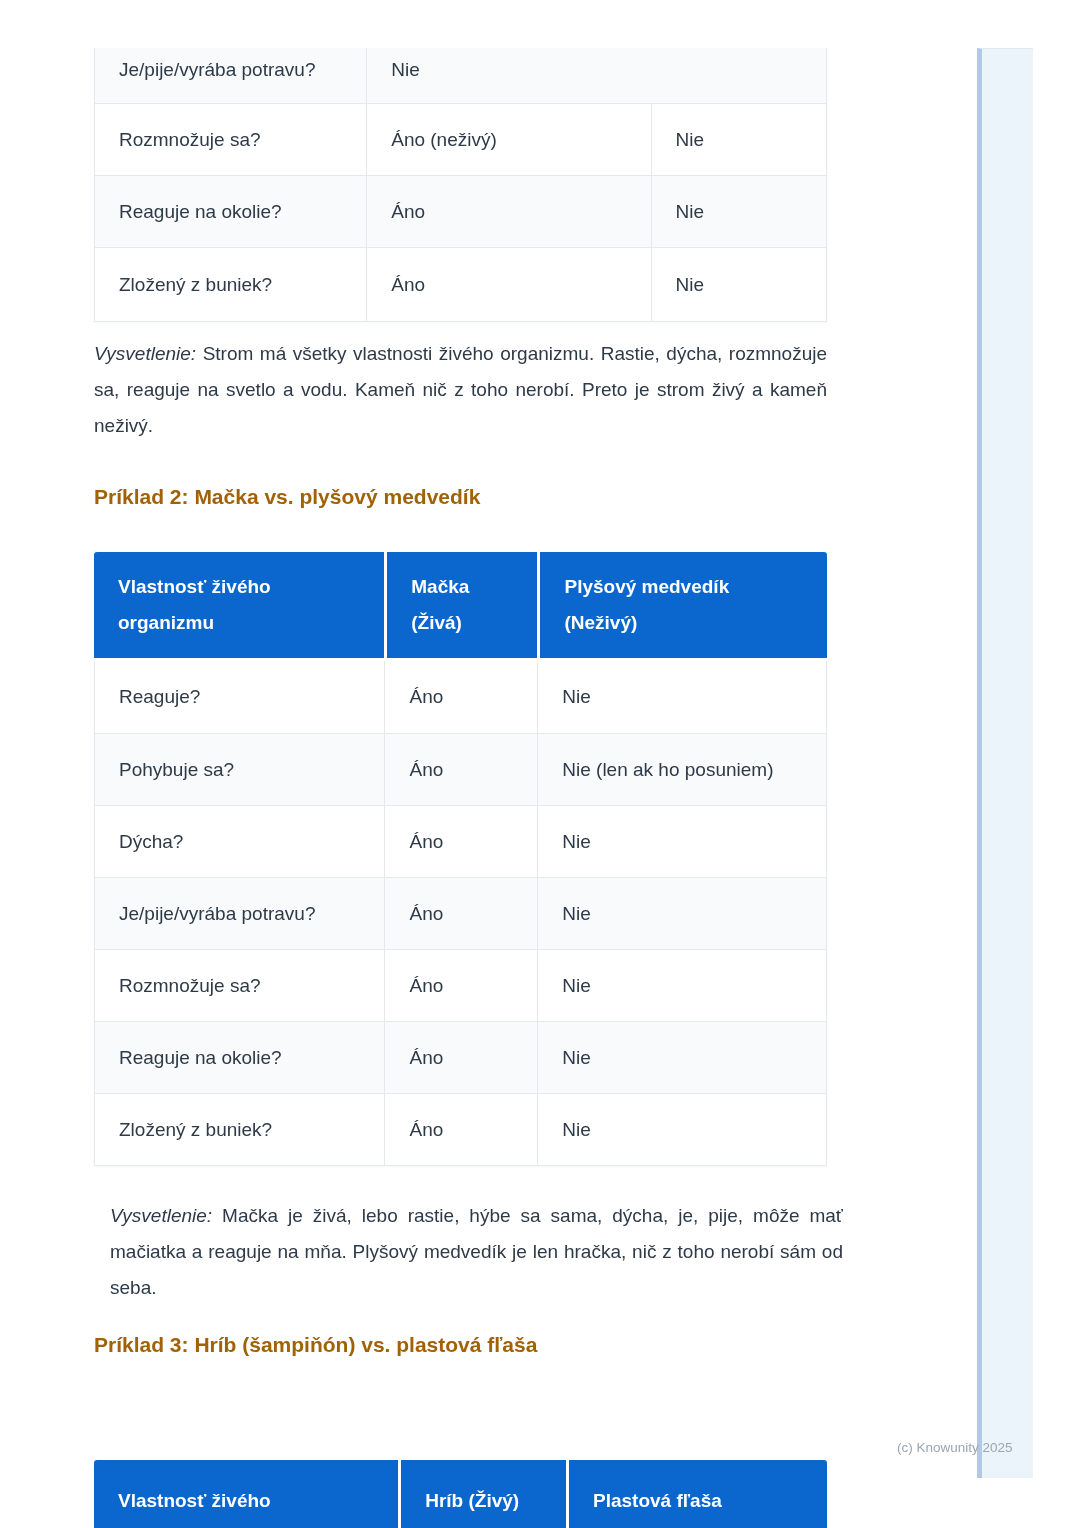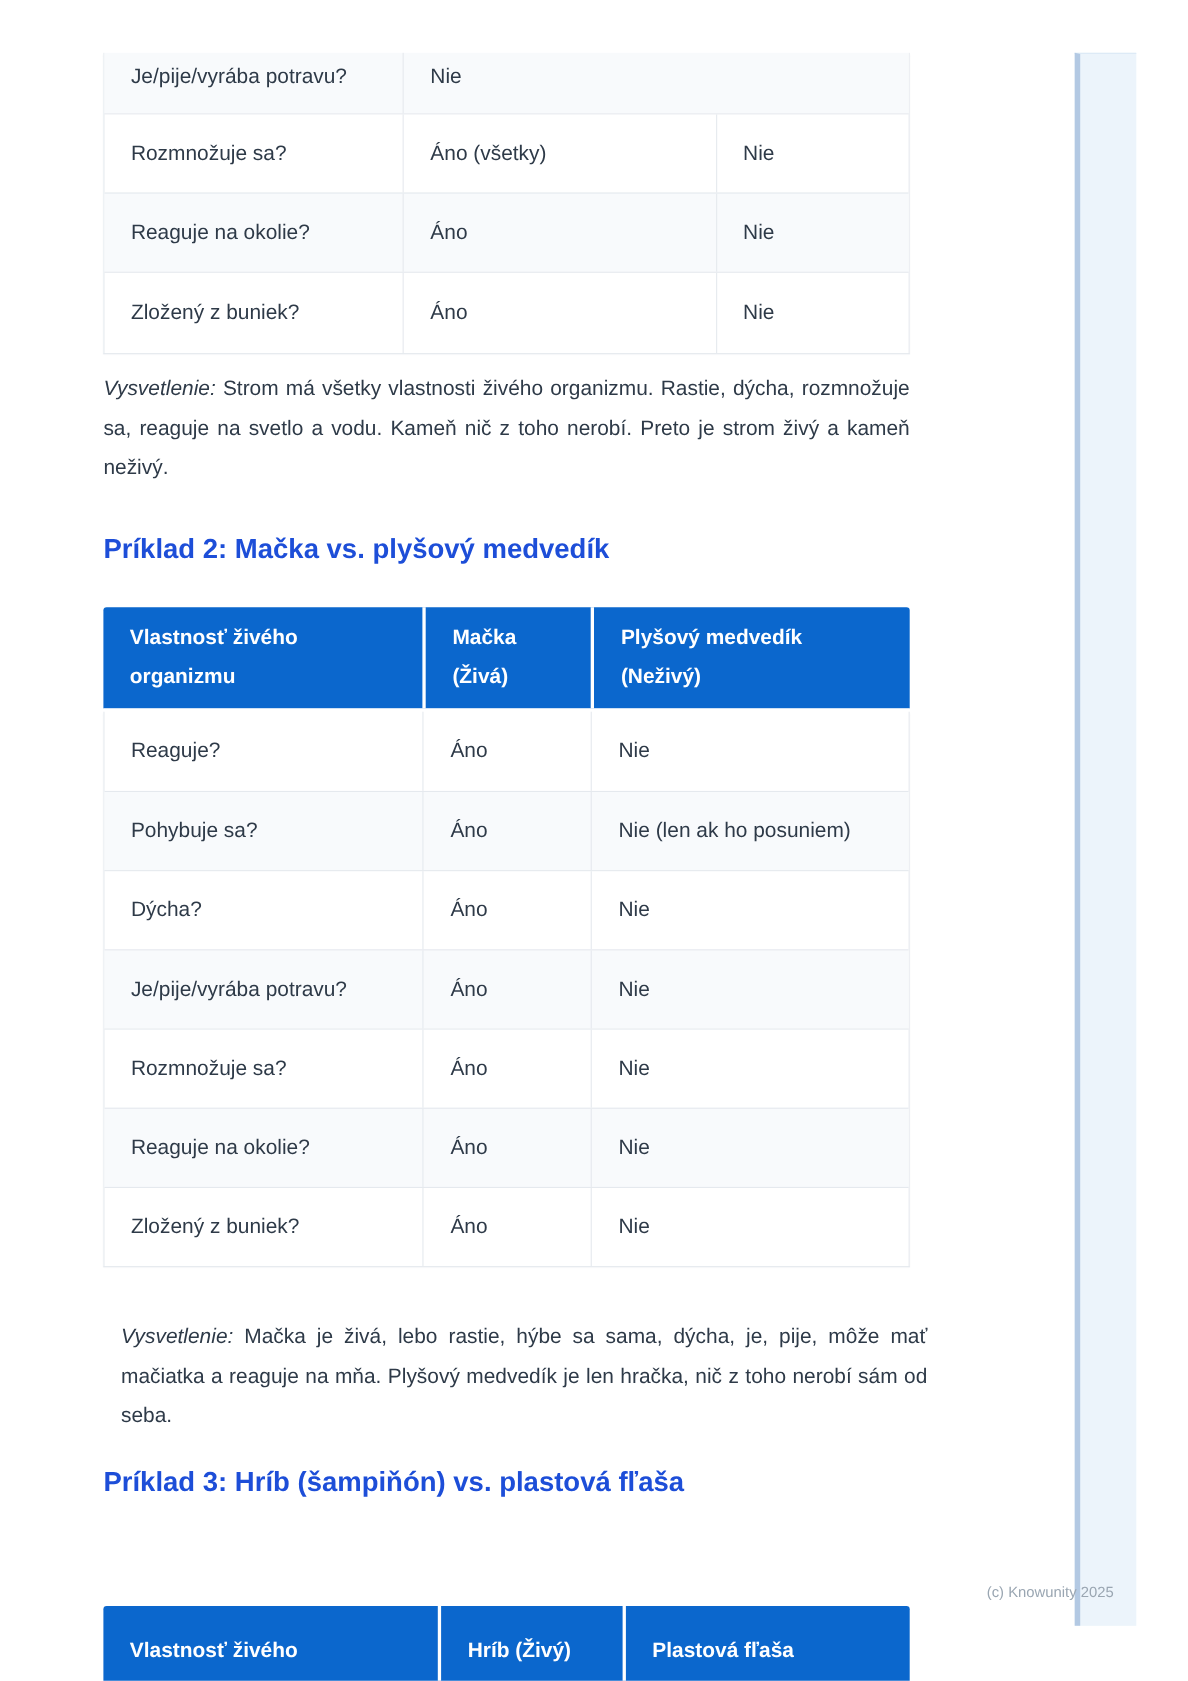--- a/index.html
+++ b/index.html
@@ -77,56 +77,56 @@
   .thead {
     display: flex;
     background: #0b67cd;
     color: #ffffff;
     font-weight: 700;
     border-radius: 3px 3px 0 0;
   }
   .thead .cell { line-height: 36px; padding-right: 30px; }
   .thead .cell + .cell { border-left: 3px solid #ffffff; }
   .thead-spacer { height: 3px; background: #ffffff; }
-  .t2 .thead { height: 92px; }
+  .t2 .thead { height: 106px; }
   .t2 .thead .c3 { padding-right: 44px; }
   .t3 .thead { height: 81px; border-radius: 3px; }
 
   
   .para {
     left: 94px; width: 733px;
     font-size: 19px;
     line-height: 36px;
     text-align: justify;
     color: #2e3a48;
   }
   .para em { font-style: italic; }
   .heading {
     left: 94px; width: 733px;
-    font-size: 25px;
+    font-size: 21px;
     font-weight: 700;
-    color: #1d4ed8;
+    color: #a16207;
     white-space: nowrap;
   }
 </style>
 </head>
 <body>
 
 <div class="abs side-rail"></div>
 
 <div class="abs copyright">(c) Knowunity 2025</div>
 
 <div class="abs tbl t1 tbl-body" style="top:48px;">
   <div class="row alt clipped">
     <div class="cell c1">Je/pije/vyrába potravu?</div>
     <div class="cell c3">Nie</div>
   </div>
   <div class="row">
     <div class="cell c1">Rozmnožuje sa?</div>
-    <div class="cell c2">Áno (všetky)</div>
+    <div class="cell c2">Áno (neživý)</div>
     <div class="cell c3">Nie</div>
   </div>
   <div class="row alt">
     <div class="cell c1">Reaguje na okolie?</div>
     <div class="cell c2">Áno</div>
     <div class="cell c3">Nie</div>
   </div>
   <div class="row" style="height:74px;">
     <div class="cell c1">Zložený z buniek?</div>
     <div class="cell c2">Áno</div>

